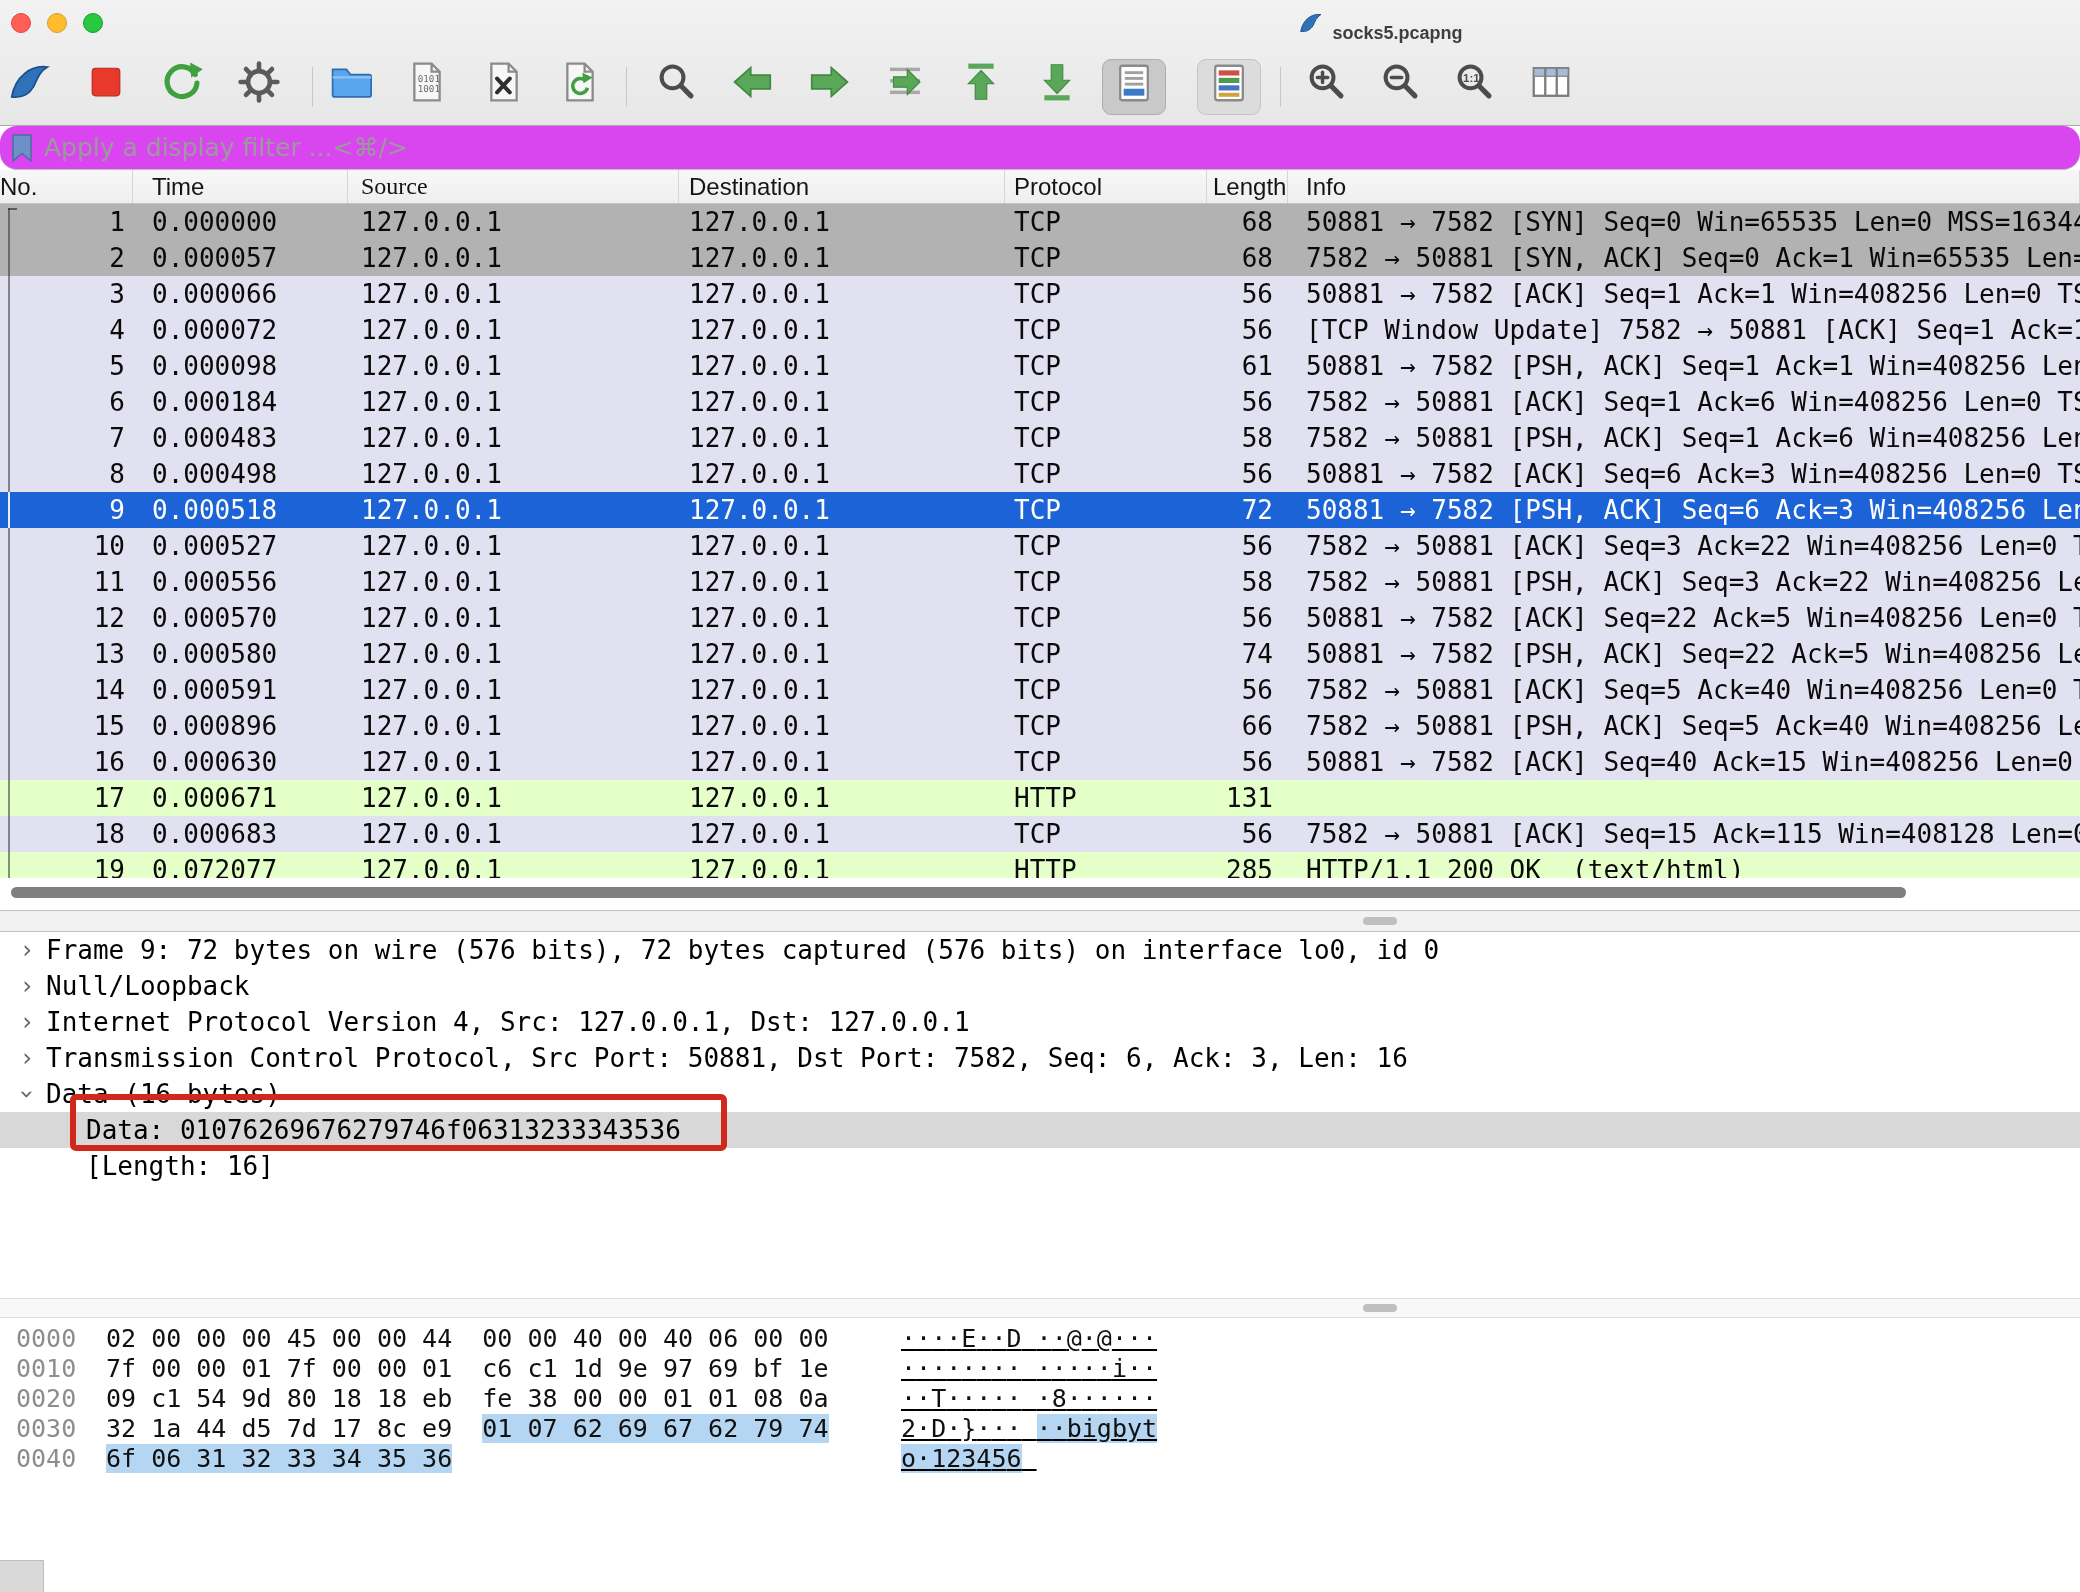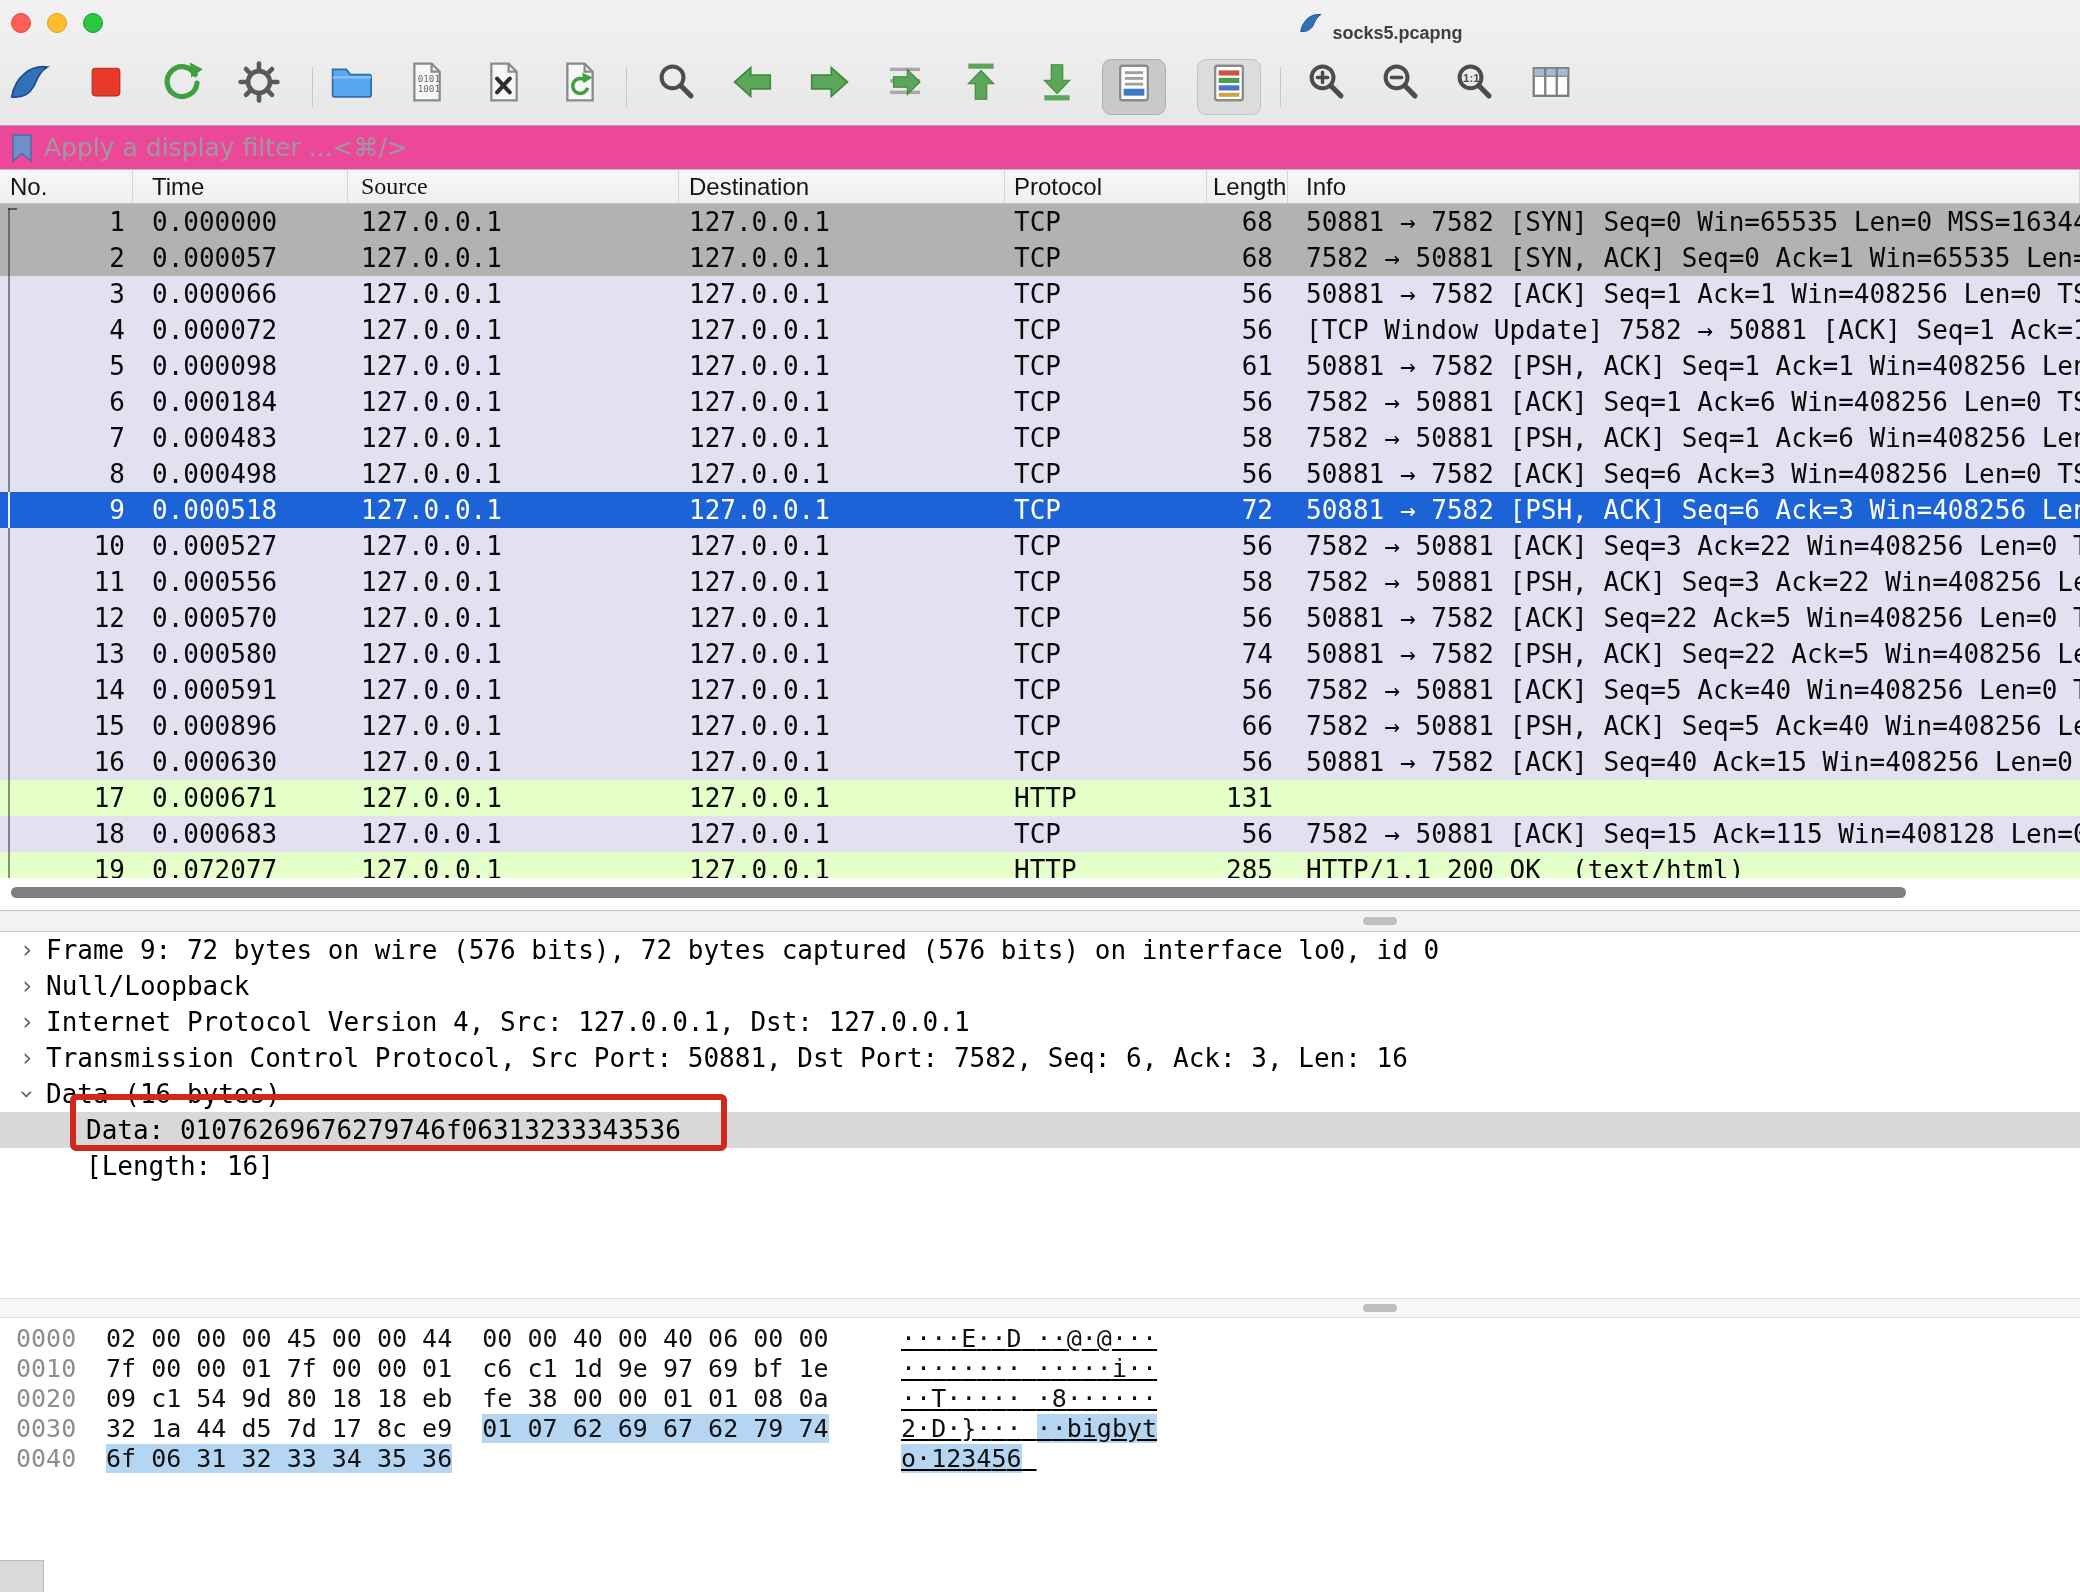--- a/index.html
+++ b/index.html
@@ -21,37 +21,37 @@
   .tbtn { position:absolute; top:11px; width:56px; height:56px;
           display:flex; align-items:flex-start; justify-content:center; }
   .tbtn svg { width:46px; height:46px; }
   .tbtn.pressed { width:64px; border-radius:9px; }
   .tbtn.p-dark  { background:#c9c9c9; border:1px solid #aeaeae; }
   .tbtn.p-light { background:#dcdcdc; border:1px solid #c4c4c4; }
   .tsep { position:absolute; top:19px; width:1px; height:40px; background:#c7c7c7; }
 
   
   .filterbar { position:absolute; top:126px; left:0; width:2080px; height:44px;
-               background:#ec4899; border-bottom:1px solid #bdbdbd; }
+               background:#d946ef; border-bottom:1px solid #bdbdbd;border-radius:17px; }
   .bookmark { position:absolute; left:9px; top:7px; }
   .filterbar input { position:absolute; left:44px; top:3px; width:2020px; height:36px;
                      border:none; outline:none; background:transparent;
                      font:25px "DejaVu Sans", sans-serif; color:#333; }
   .filterbar input::placeholder { color:#9b9b9b; }
 
   
   .c-no    { width:133px; } .c-time { width:215px; } .c-src { width:331px; }
   .c-dst   { width:326px; } .c-proto{ width:202px; } .c-len { width:81px; }
   .c-info  { flex:1; min-width:0; }
 
   .phead { position:absolute; top:170px; left:0; width:2080px; height:34px;
            background:linear-gradient(#f7f7f7,#efefef); border-bottom:1px solid #c3c3c3;
            display:flex; font-size:24px; color:#141414; line-height:33px; }
   .phead .cell { border-right:1px solid #d6d6d6; overflow:hidden; white-space:pre; }
-  .phead .c-no   { padding-left:10px; }
+  .phead .c-no   { }
   .phead .c-time { padding-left:19px; }
   .phead .c-src  { padding-left:13px;font-family:Liberation Serif, serif; }
   .phead .c-dst  { padding-left:10px; }
   .phead .c-proto{ padding-left:9px; }
   .phead .c-len  { padding-left:6px; }
   .phead .c-info { padding-left:18px; }
 
   .prows { position:absolute; top:204px; left:0; width:2080px; height:674px;
            overflow:hidden; background:#fff; }
   .prow { display:flex; height:36px; position:relative;

